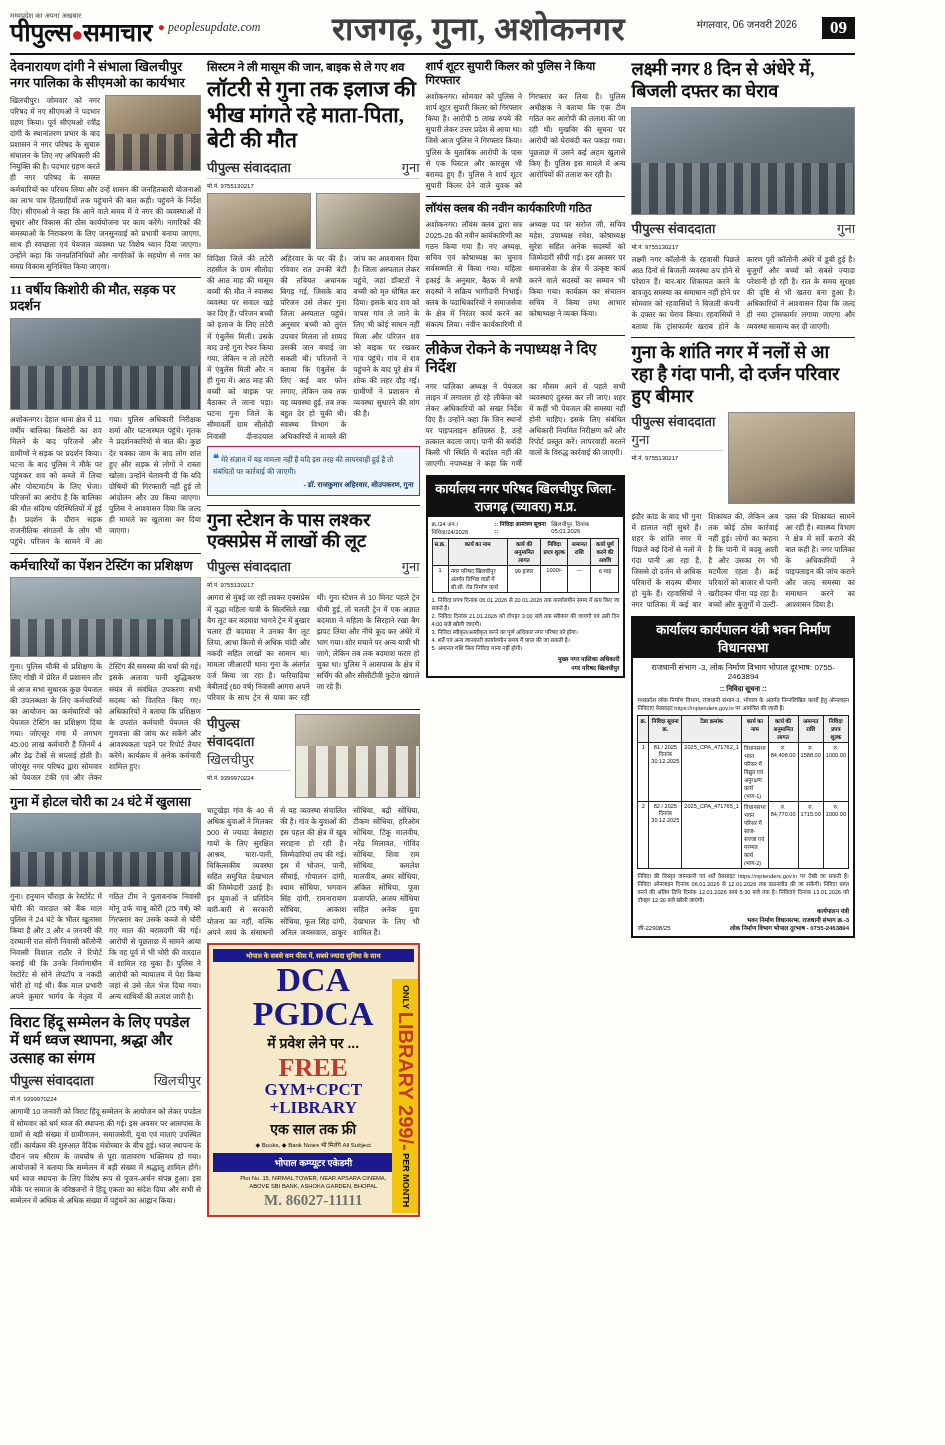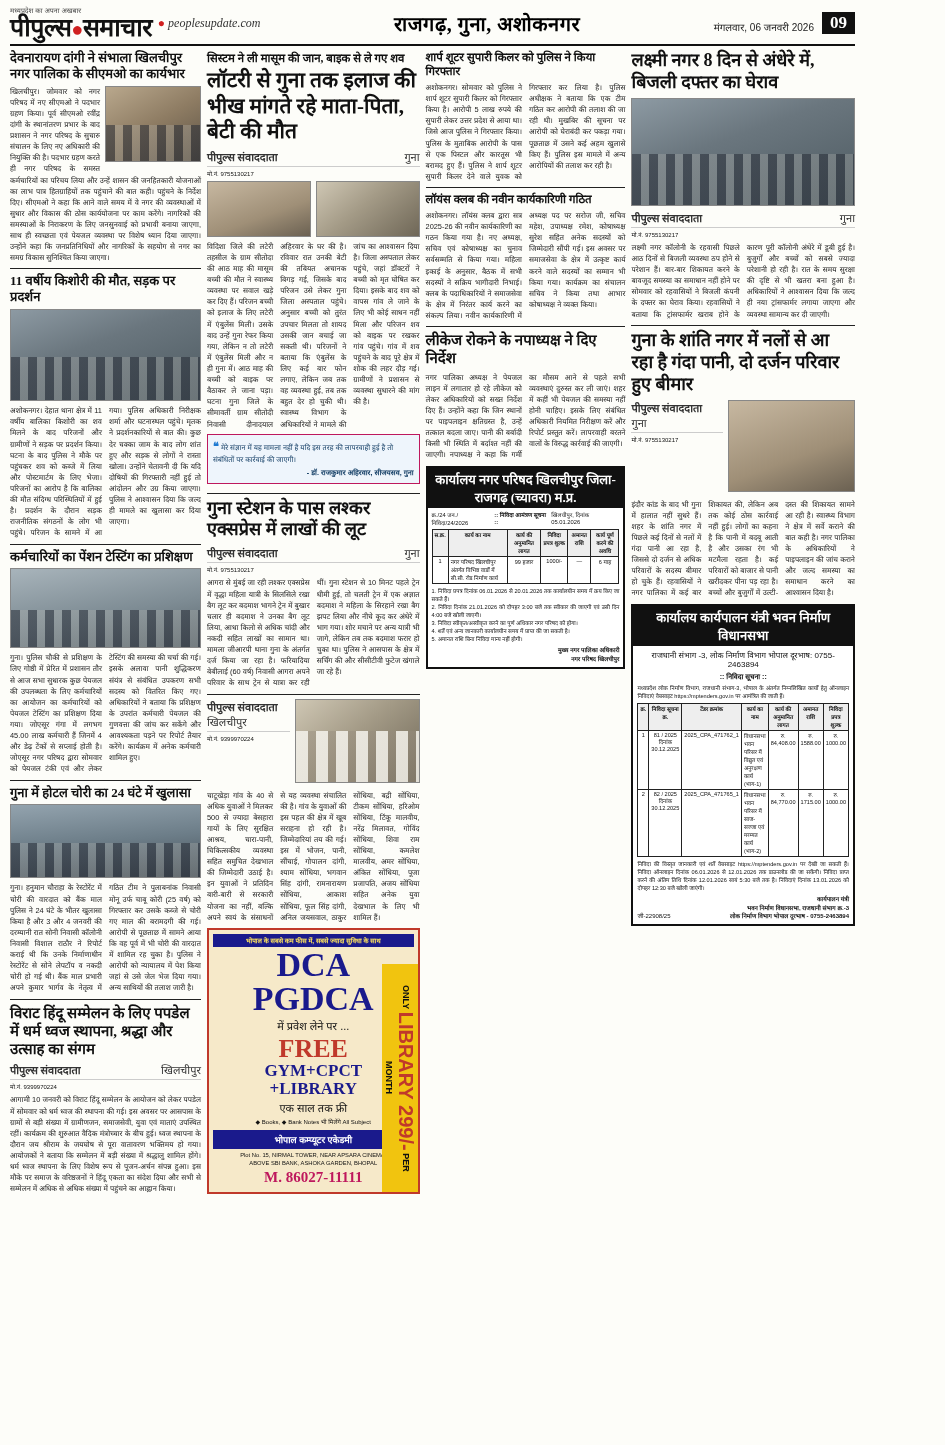--- a/index.html
+++ b/index.html
@@ -24,24 +24,24 @@
     font-family: "Liberation Serif", serif;
     font-weight: bold; font-size: 25px; letter-spacing: -0.5px;
     color:#111; line-height: 1;
   }
   .logo-dot { color:#d02020; font-size: 20px; }
   .logo-top { font-size:7px; color:#444; }
   .site { font-family:"Liberation Serif",serif; font-style:italic; font-size:12px; color:#333; }
   .site-bullet { color:#d02020; font-size:12px; }
   .mast-center {
     font-family:"Liberation Serif", serif;
-    font-weight: bold; font-size: 20px; color:#000000;
+    font-weight: bold; font-size: 32px; color:#404040;
     letter-spacing:0.5px;
   }
-  .mast-right { display:flex; align-items:flex-end; gap:8px; font-size:10px; color:#222; }
+  .mast-right { display:flex; align-items:flex-start; gap:25px; font-size:10px; color:#222; }
   .page-no {
     background:#111; color:#fff; font-weight:bold; font-size:17px;
     padding:1px 8px; font-family:"Liberation Serif",serif;
   }
 
   
   .cols { display:flex; gap:6px; }
   .col { display:flex; flex-direction:column; }
   .c1 { width:212px; }
   .c2 { width:236px; }
@@ -54,22 +54,22 @@
     font-family:"Liberation Serif", serif;
     font-weight:bold; color:#111; margin:0 0 4px;
     line-height:1.22;
   }
   .h-xl { font-size:21px; }
   .h-lg { font-size:18px; }
   .h-md { font-size:15px; }
   .h-sm { font-size:13px; }
   .h-xs { font-size:11.5px; }
 
-  .byline { font-size:11px; color:#333; display:flex; justify-content:space-between;
-            border-bottom:1px solid #ccc; padding-bottom:2px; margin-bottom:3px;font-family:Liberation Serif, serif; }
+  .byline { font-size:13px; color:#333; display:flex; justify-content:space-between;
+            border-bottom:1px solid #ccc; padding-bottom:2px; margin-bottom:3px; }
   .byline .b-left { font-weight:bold; }
   .body-text {
     font-size:7.4px; line-height:1.5; text-align:justify; color:#1a1a1a;
     column-gap:7px;
   }
   .c2col { column-count:2; }
   .c3col { column-count:3; }
 
   .photo {
     width:100%; background:#9aa7ab; position:relative; overflow:hidden;
@@ -111,27 +111,27 @@
   .tbl td.l { text-align:left; }
   .ad-note { font-size:5.6px; line-height:1.45; margin-top:3px; text-align:justify; }
   .ad-sign { font-size:6px; text-align:right; font-weight:bold; margin-top:3px; line-height:1.4; }
 
   .dca-ad {
     background:#f6e9c9; border:2px solid #c0392b; margin-top:5px; padding:4px 4px 6px;
     text-align:center; position:relative; overflow:hidden;
   }
   .dca-top { background:#1a1a8c; color:#ffe45e; font-size:6.5px; padding:2px 0; font-weight:bold; }
   .dca-main { font-family:"Liberation Serif",serif; font-weight:bold; color:#1a1a8c; font-size:34px; line-height:0.96; margin-top:2px; }
-  .dca-line2 { font-size:11px; font-weight:normal; color:#111; margin:2px 0 3px; }
+  .dca-line2 { font-size:14px; font-weight:bold; color:#111; margin:2px 0 3px; }
   .dca-free { font-family:"Liberation Serif",serif; font-weight:bold; color:#c0392b; font-size:26px; line-height:1; }
   .dca-gym { font-family:"Liberation Serif",serif; font-weight:bold; color:#1a1a8c; font-size:17px; line-height:1.05; }
   .dca-books { font-size:6px; color:#111; margin-top:3px; }
   .dca-foot { background:#1a1a8c; color:#fff; font-size:9px; font-weight:bold; padding:3px 0; margin-top:4px; }
   .dca-addr { font-size:5.8px; color:#111; margin-top:2px; line-height:1.4; }
-  .dca-phone { font-family:"Liberation Serif",serif; font-weight:bold; font-size:15px; color:#be185d; margin-top:2px; }
+  .dca-phone { font-family:"Liberation Serif",serif; font-weight:bold; font-size:15px; color:#737373; margin-top:2px; }
   .dca-ribbon {
     position:absolute; right:-1px; top:34px; writing-mode:vertical-rl;
     background:#f1c40f; color:#111; font-weight:bold; font-size:9px; padding:6px 2px;
   }
   .dca-price { color:#c0392b; font-size:20px; font-weight:bold; }
 
   .tiny { font-size:6px; }
 </style>
 </head>
 <body>
@@ -216,21 +216,21 @@
         </div>
         <div class="tiny" style="margin-bottom:3px;">मो.नं. 9755130217</div>
         <div style="display:flex; gap:5px;">
           <div class="photo ph-grad6" style="height:56px; width:50%;"></div>
           <div class="photo ph-grad4" style="height:56px; width:50%;"></div>
         </div>
         <div class="body-text c3col">विदिशा जिले की लटेरी तहसील के ग्राम सीतोदा की आठ माह की मासूम बच्ची की मौत ने स्वास्थ्य व्यवस्था पर सवाल खड़े कर दिए हैं। परिजन बच्ची को इलाज के लिए लटेरी में एंबुलेंस मिली। उसके बाद उन्हें गुना रेफर किया गया, लेकिन न तो लटेरी में एंबुलेंस मिली और न ही गुना में। आठ माह की बच्ची को बाइक पर बैठाकर ले जाना पड़ा। घटना गुना जिले के सीमावर्ती ग्राम सीतोदी निवासी दीनादयाल अहिरवार के घर की है। रविवार रात उनकी बेटी की तबियत अचानक बिगड़ गई, जिसके बाद परिजन उसे लेकर गुना जिला अस्पताल पहुंचे। अनुसार बच्ची को तुरंत उपचार मिलता तो शायद उसकी जान बचाई जा सकती थी। परिजनों ने बताया कि एंबुलेंस के लिए कई बार फोन लगाए, लेकिन जब तक वह व्यवस्था हुई, तब तक बहुत देर हो चुकी थी। स्वास्थ्य विभाग के अधिकारियों ने मामले की जांच का आश्वासन दिया है। जिला अस्पताल लेकर पहुंचे, जहां डॉक्टरों ने बच्ची को मृत घोषित कर दिया। इसके बाद शव को वापस गांव ले जाने के लिए भी कोई साधन नहीं मिला और परिजन शव को बाइक पर रखकर गांव पहुंचे। गांव में शव पहुंचने के बाद पूरे क्षेत्र में शोक की लहर दौड़ गई। ग्रामीणों ने प्रशासन से व्यवस्था सुधारने की मांग की है।</div>
         <div class="quote-box">
           <span class="q-mark">❝</span>
           <span>मेरे संज्ञान में यह मामला नहीं है यदि इस तरह की लापरवाही हुई है तो संबंधितों पर कार्रवाई की जाएगी।</span>
-          <span class="q-by">- डॉ. राजकुमार अहिरवार, सीजयसव, गुना</span>
+          <span class="q-by">- डॉ. राजकुमार अहिरवार, सीउपकरण, गुना</span>
         </div>
       </article>
 
       <div class="rule-t"></div>
 
       <article>
         <h2 class="hl h-lg">गुना स्टेशन के पास लश्कर एक्सप्रेस में लाखों की लूट</h2>
         <div class="byline">
           <span class="b-left">पीपुल्स संवाददाता</span>
           <span>गुना</span>

